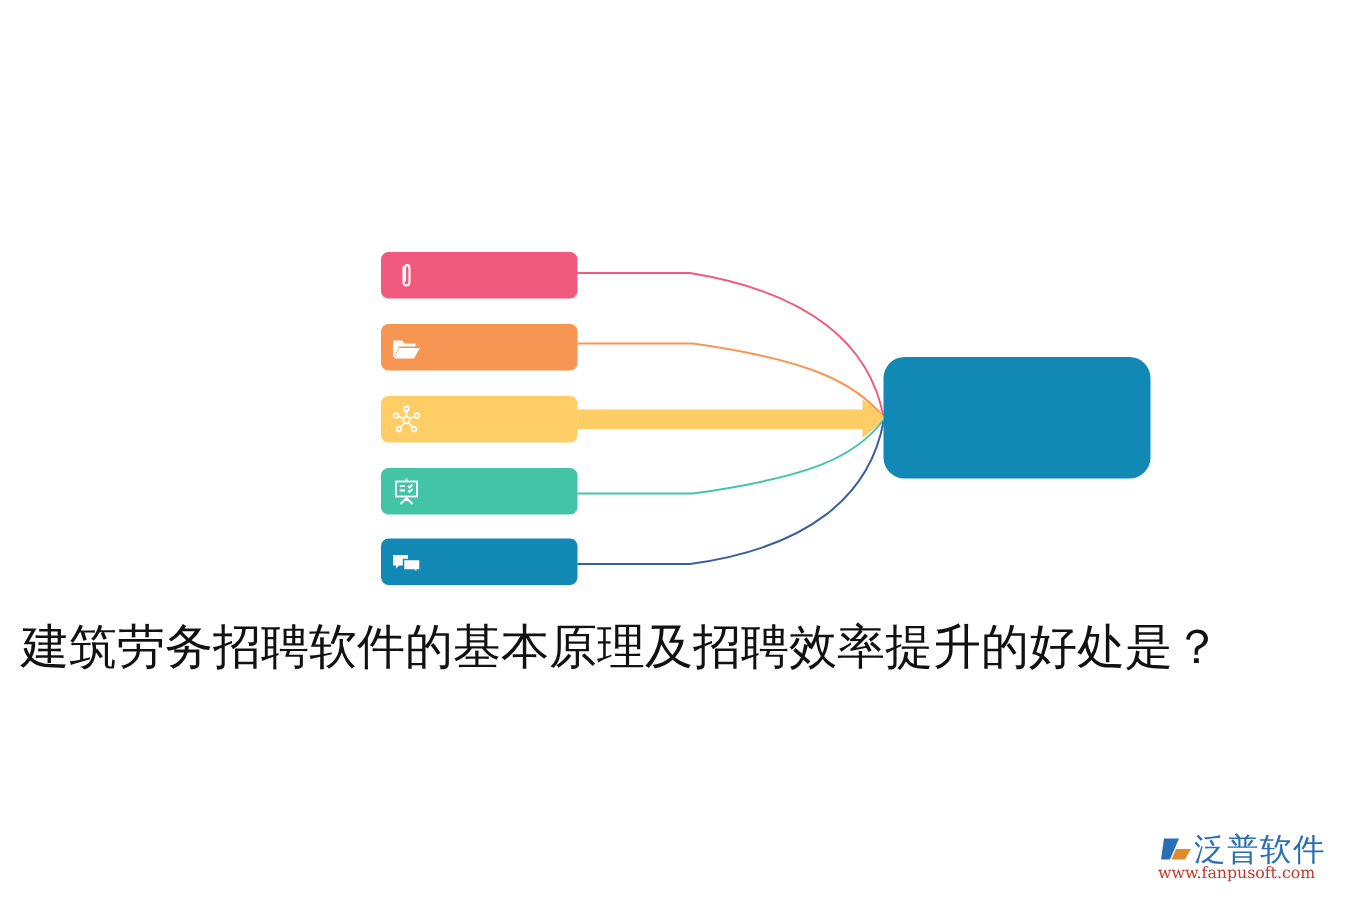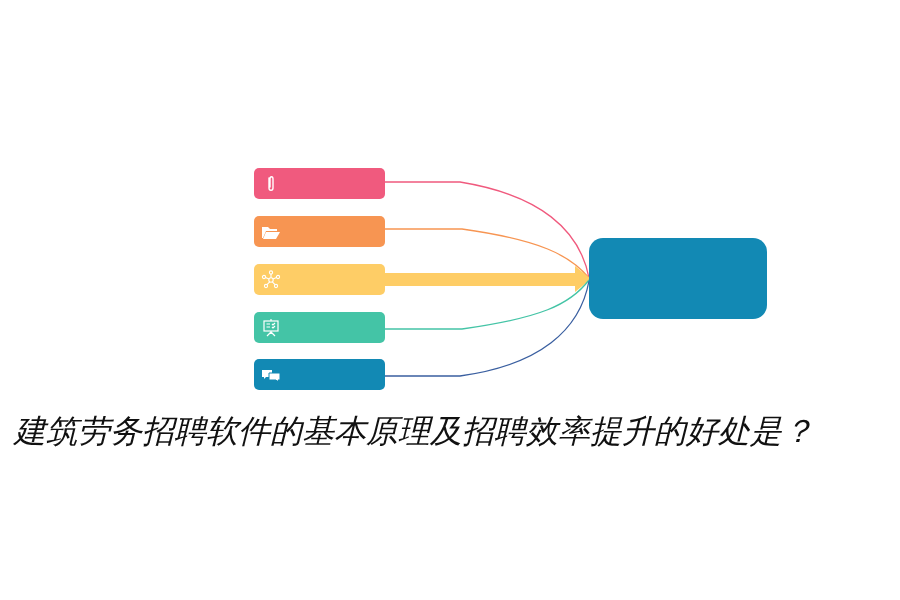--- a/index.html
+++ b/index.html
@@ -1,21 +1,21 @@
 <!DOCTYPE html>
 <html><head>
   <meta charset="utf-8">
   <style>
     html, body { margin: 0; padding: 0; }
     body { width: 900px; height: 600px; background: #ffffff; position: relative; overflow: hidden; font-family: "DejaVu Serif", serif; }
     .stage { position: absolute; left: 0; top: 0; width: 900px; height: 600px; }
     .node { position: absolute; left: 254px; width: 131px; height: 31px; border-radius: 5px; box-sizing: border-box; }
     .node .icon { position: absolute; left: 6px; top: 5px; width: 22px; height: 22px; }
     .hub { position: absolute; left: 589px; top: 238px; width: 178px; height: 81px; border-radius: 14px; }
-    .title { position: absolute; left: 14px; top: 408px; width: 880px; font-family: "DejaVu Serif", serif; font-size: 32px; color: #111; letter-spacing: 0; white-space: nowrap; line-height: 46px; font-style: italic; }
+    .title { position: absolute; left: 14px; top: 408px; width: 880px; font-family: "DejaVu Serif", serif; font-size: 32px; color: #111; letter-spacing: 0; white-space: nowrap; line-height: 46px; }
     .logo { position: absolute; left: 768px; top: 552px; width: 130px; height: 40px; }
     .logo .brand { position: absolute; left: 28px; top: 0px; font-family: "DejaVu Sans", sans-serif; font-size: 21px; color: #2a6fb5; letter-spacing: 1px; }
     .logo .url { position: absolute; left: 4px; top: 24px; font-family: "DejaVu Serif", serif; font-size: 10.5px; color: #c0392b; }
     .logo .mark { position: absolute; left: 4px; top: 3px; width: 24px; height: 22px; }
   </style>
 </head>
 <body>
 
 <div class="stage">
 
@@ -70,13 +70,21 @@
     <svg class="icon" viewBox="0 0 22 22">
       <path d="M2,6 L12,6 L12,13 L6,13 L4,15 L4,13 L2,13 Z" fill="#fff"></path>
       <path d="M9,9 L20,9 L20,16 L18,16 L18,18 L16,16 L9,16 Z" fill="#fff" stroke="#1289b4" stroke-width="1"></path>
     </svg>
   </div>
 
   <div class="hub" style="background:#1289b4;"></div>
 
   <div class="title">建筑劳务招聘软件的基本原理及招聘效率提升的好处是？</div>
 
+  <div class="logo">
+    <svg class="mark" viewBox="0 0 24 22">
+      <path d="M4,4 L14,4 L8,18 L2,18 Z" fill="#2a6fb5"></path>
+      <path d="M12,11 L22,11 L18,18 L9,18 Z" fill="#e08a2a"></path>
+    </svg>
+    <span class="brand">泛普软件</span>
+    <span class="url">www.fanpusoft.com</span>
+  </div>
 </div>
 
 </body></html>

